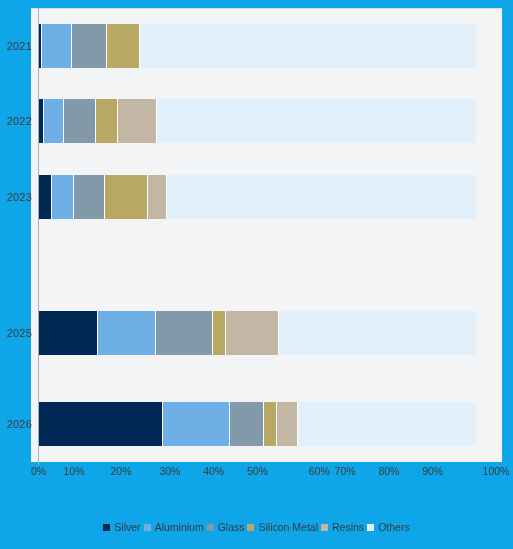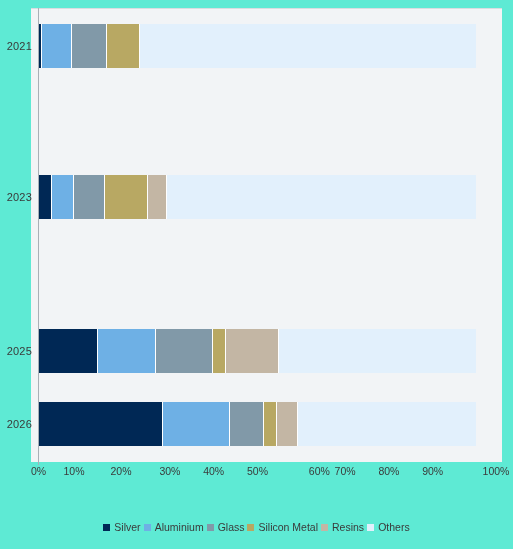--- a/index.html
+++ b/index.html
@@ -11,21 +11,21 @@
     height: 549px;
     background: #ffffff;
     font-family: "Liberation Sans", sans-serif;
     overflow: hidden;
   }
 
   #chart-root {
     position: relative;
     width: 513px;
     height: 549px;
-    background: #5eead4;
+    background: #0ea5e9;
     box-sizing: border-box;
   }
 
   
   .plot-panel {
     position: absolute;
     left: 31px;
     top: 8px;
     width: 471px;
     height: 454px;
@@ -146,32 +146,43 @@
       <div class="bar-row" style="top: 0px; height: 75.6667px;">
         <div class="row-label">2021</div>
         <div class="bar-track">
           <div class="seg" title="Silver: 0.8%" style="left: 0px; width: 3.504px; background: rgb(0, 40, 85);"></div>
           <div class="seg" title="Aluminium: 6.8%" style="left: 3.504px; width: 29.784px; background: rgb(110, 176, 229);"></div>
           <div class="seg" title="Glass: 8%" style="left: 33.288px; width: 35.04px; background: rgb(129, 153, 168);"></div>
           <div class="seg" title="Silicon Metal: 7.5%" style="left: 68.328px; width: 32.85px; background: rgb(184, 168, 99);"></div>
           <div class="seg last-seg" title="Others: 76.9%" style="left: 101.178px; width: 336.822px; background: rgb(226, 240, 252);"></div>
         </div>
       </div>
+      <div class="bar-row" style="top: 75.6667px; height: 75.6667px;">
+        <div class="row-label">2022</div>
+        <div class="bar-track">
+          <div class="seg" title="Silver: 1.3%" style="left: 0px; width: 5.694px; background: rgb(0, 40, 85);"></div>
+          <div class="seg" title="Aluminium: 4.5%" style="left: 5.694px; width: 19.71px; background: rgb(110, 176, 229);"></div>
+          <div class="seg" title="Glass: 7.3%" style="left: 25.404px; width: 31.974px; background: rgb(129, 153, 168);"></div>
+          <div class="seg" title="Silicon Metal: 5%" style="left: 57.378px; width: 21.9px; background: rgb(184, 168, 99);"></div>
+          <div class="seg" title="Resins: 9%" style="left: 79.278px; width: 39.42px; background: rgb(195, 182, 164);"></div>
+          <div class="seg last-seg" title="Others: 72.9%" style="left: 118.698px; width: 319.302px; background: rgb(226, 240, 252);"></div>
+        </div>
+      </div>
       <div class="bar-row" style="top: 151.333px; height: 75.6667px;">
         <div class="row-label">2023</div>
         <div class="bar-track">
           <div class="seg" title="Silver: 3.1%" style="left: 0px; width: 13.578px; background: rgb(0, 40, 85);"></div>
           <div class="seg" title="Aluminium: 5%" style="left: 13.578px; width: 21.9px; background: rgb(110, 176, 229);"></div>
           <div class="seg" title="Glass: 7.1%" style="left: 35.478px; width: 31.098px; background: rgb(129, 153, 168);"></div>
           <div class="seg" title="Silicon Metal: 9.8%" style="left: 66.576px; width: 42.924px; background: rgb(184, 168, 99);"></div>
           <div class="seg" title="Resins: 4.3%" style="left: 109.5px; width: 18.834px; background: rgb(195, 182, 164);"></div>
           <div class="seg last-seg" title="Others: 70.7%" style="left: 128.334px; width: 309.666px; background: rgb(226, 240, 252);"></div>
         </div>
       </div>
-      <div class="bar-row" style="top: 305px; height: 75.6667px;">
+      <div class="bar-row" style="top: 287px; height: 75.6667px;">
         <div class="row-label">2025</div>
         <div class="bar-track">
           <div class="seg" title="Silver: 13.6%" style="left: 0px; width: 59.568px; background: rgb(0, 40, 85);"></div>
           <div class="seg" title="Aluminium: 13.2%" style="left: 59.568px; width: 57.816px; background: rgb(110, 176, 229);"></div>
           <div class="seg" title="Glass: 13%" style="left: 117.384px; width: 56.94px; background: rgb(129, 153, 168);"></div>
           <div class="seg" title="Silicon Metal: 3%" style="left: 174.324px; width: 13.14px; background: rgb(184, 168, 99);"></div>
           <div class="seg" title="Resins: 12.1%" style="left: 187.464px; width: 52.998px; background: rgb(195, 182, 164);"></div>
           <div class="seg last-seg" title="Others: 45.1%" style="left: 240.462px; width: 197.538px; background: rgb(226, 240, 252);"></div>
         </div>
       </div>

